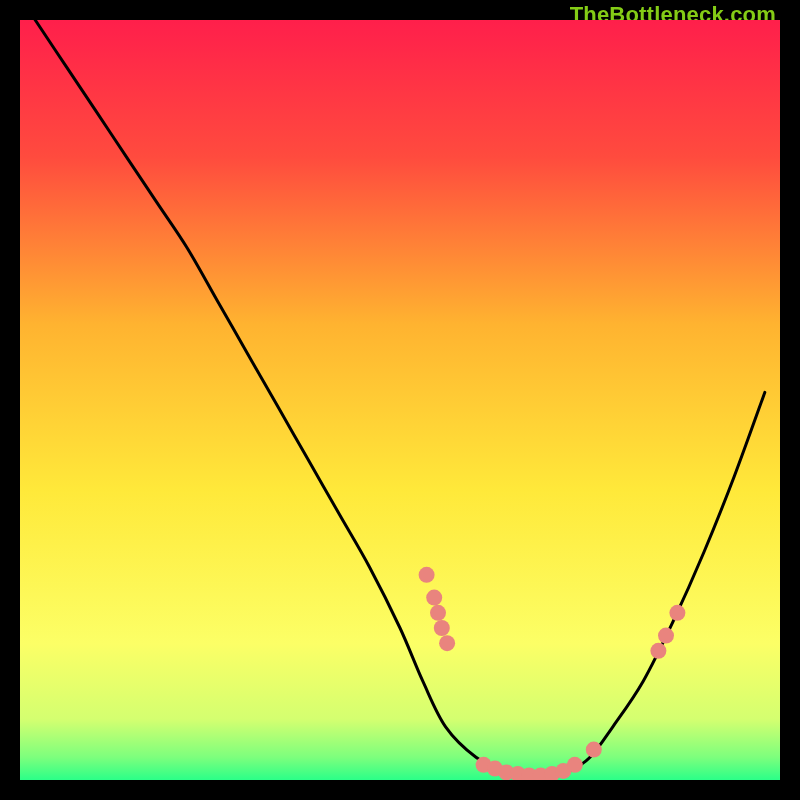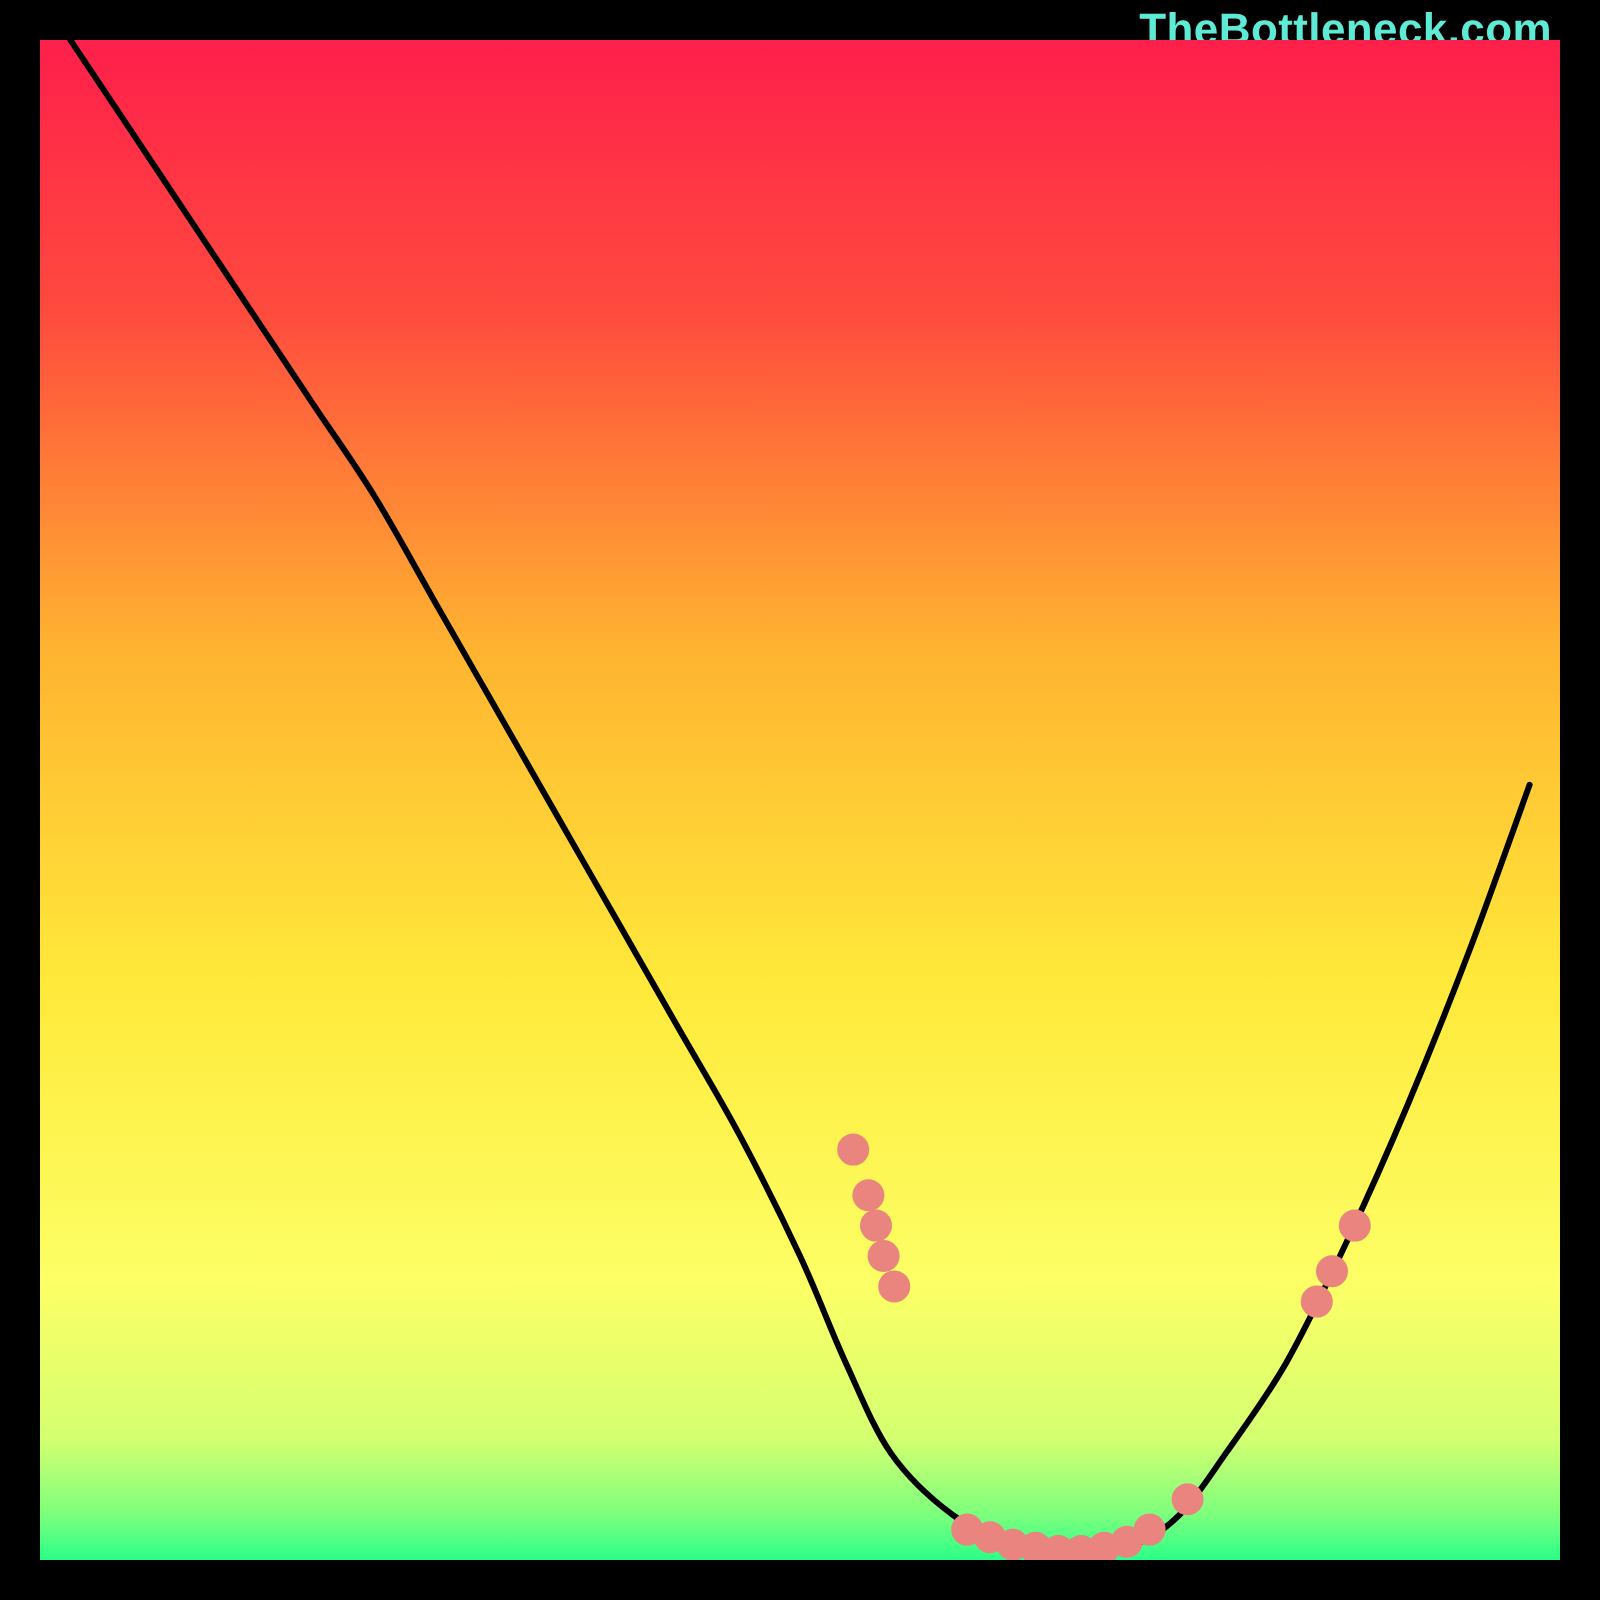--- a/index.html
+++ b/index.html
@@ -23,21 +23,21 @@
     position: absolute;
     left: 0;
     top: 0;
     width: 760px;
     height: 760px;
   }
   .watermark {
     position: absolute;
     top: 2px;
     right: 24px;
-    color: #5eead4;
+    color: #84cc16;
     font-size: 22px;
     font-weight: 600;
     letter-spacing: 0.2px;
     user-select: none;
   }
   svg { display: block; }
 </style>
 </head>
 <body>
 

